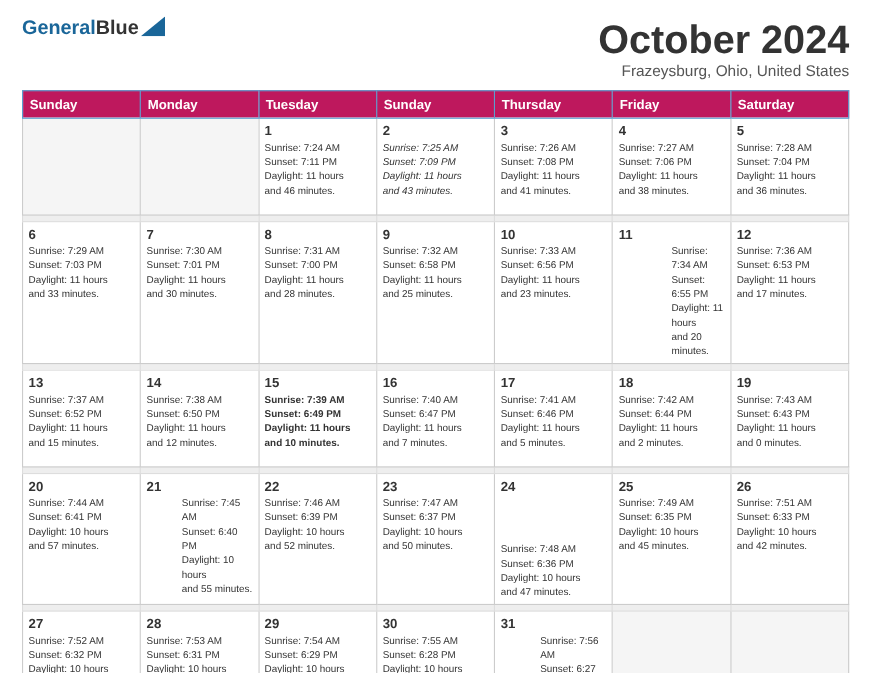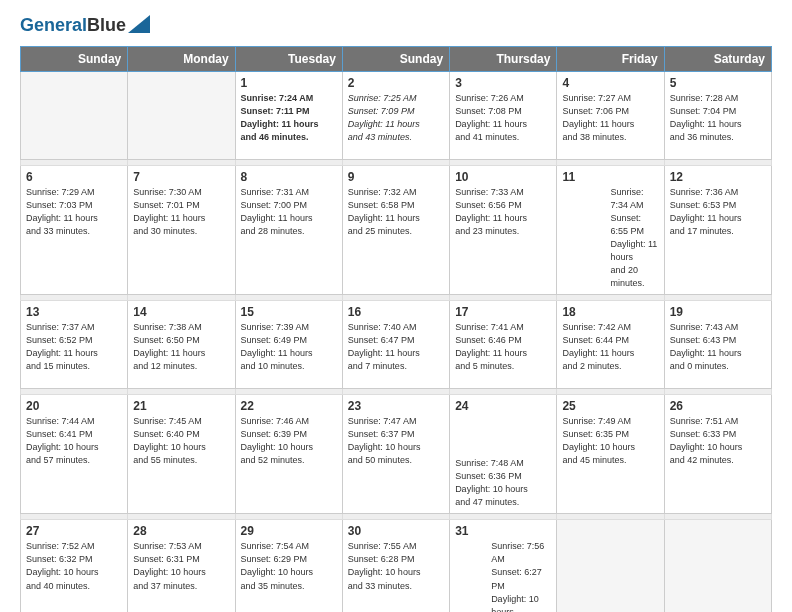--- a/index.html
+++ b/index.html
@@ -49,25 +49,25 @@
       color: #555;
     }
     .calendar {
       flex: 1;
       border: 1px solid #ccc;
       border-collapse: collapse;
       width: 100%;
       table-layout: fixed;
     }
     .calendar th {
-      background-color: #737373;
+      background-color: #be185d;
       color: #fff;
       font-size: 12px;
       font-weight: bold;
-      text-align: right;
+      text-align: left;
       padding: 5px 6px;
       border: 1px solid #5a9ed0;
     }
     .calendar td {
       border: 1px solid #ccc;
       vertical-align: top;
       padding: 4px 5px;
       font-size: 9.5px;
       color: #333;
       background: #fff;
@@ -103,41 +103,45 @@
     <div class="logo">
       <div style="display:flex; align-items:center;">
         <span class="logo-text">
           <span class="blue">General</span><span style="color:#333">Blue</span>
         </span>
         <svg width="22" height="18" viewBox="0 0 22 18" style="margin-left:2px; margin-top:-4px;">
           <polygon points="0,18 22,18 22,0" fill="#1a6699"></polygon>
         </svg>
       </div>
     </div>
+    <div class="title-area">
+      <div class="month-title">October 2024</div>
+      <div class="subtitle">Frazeysburg, Ohio, United States</div>
+    </div>
   </div>
 
   <table class="calendar">
     <thead>
       <tr>
       <th>Sunday</th>
           <th>Monday</th>
           <th>Tuesday</th>
           <th>Sunday</th>
           <th>Thursday</th>
           <th>Friday</th>
           <th>Saturday</th>
         </tr>
     </thead>
     <tbody id="calendar-body">
     <tr>
           <td class="empty"></td>
           <td class="empty"></td>
           <td>
             <span class="day-num">1</span>
-            <div class="day-detail" style="white-space: pre-line; font-weight: bold;">Sunrise: 7:24 AM
+            <div class="day-detail" style="white-space: pre-line;">Sunrise: 7:24 AM
 Sunset: 7:11 PM
 Daylight: 11 hours
 and 46 minutes.</div>
           </td>
           <td>
             <span class="day-num">2</span>
             <div class="day-detail" style="white-space: pre-line; font-style: italic;">Sunrise: 7:25 AM
 Sunset: 7:09 PM
 Daylight: 11 hours
 and 43 minutes.</div>
@@ -243,21 +247,21 @@
           </td>
           <td>
             <span class="day-num">14</span>
             <div class="day-detail" style="white-space: pre-line;">Sunrise: 7:38 AM
 Sunset: 6:50 PM
 Daylight: 11 hours
 and 12 minutes.</div>
           </td>
           <td>
             <span class="day-num">15</span>
-            <div class="day-detail" style="white-space: pre-line;">Sunrise: 7:39 AM
+            <div class="day-detail" style="white-space: pre-line; font-weight: bold;">Sunrise: 7:39 AM
 Sunset: 6:49 PM
 Daylight: 11 hours
 and 10 minutes.</div>
           </td>
           <td>
             <span class="day-num">16</span>
             <div class="day-detail" style="white-space: pre-line;">Sunrise: 7:40 AM
 Sunset: 6:47 PM
 Daylight: 11 hours
 and 7 minutes.</div>
@@ -296,21 +300,21 @@
         <tr>
           <td>
             <span class="day-num">20</span>
             <div class="day-detail" style="white-space: pre-line;">Sunrise: 7:44 AM
 Sunset: 6:41 PM
 Daylight: 10 hours
 and 57 minutes.</div>
           </td>
           <td>
             <span class="day-num">21</span>
-            <div class="day-detail" style="white-space: pre-line;">Sunrise: 7:45 AM
+            <div class="day-detail" style="white-space: pre-line; margin-left: 32px;">Sunrise: 7:45 AM
 Sunset: 6:40 PM
 Daylight: 10 hours
 and 55 minutes.</div>
           </td>
           <td>
             <span class="day-num">22</span>
             <div class="day-detail" style="white-space: pre-line;">Sunrise: 7:46 AM
 Sunset: 6:39 PM
 Daylight: 10 hours
 and 52 minutes.</div>

